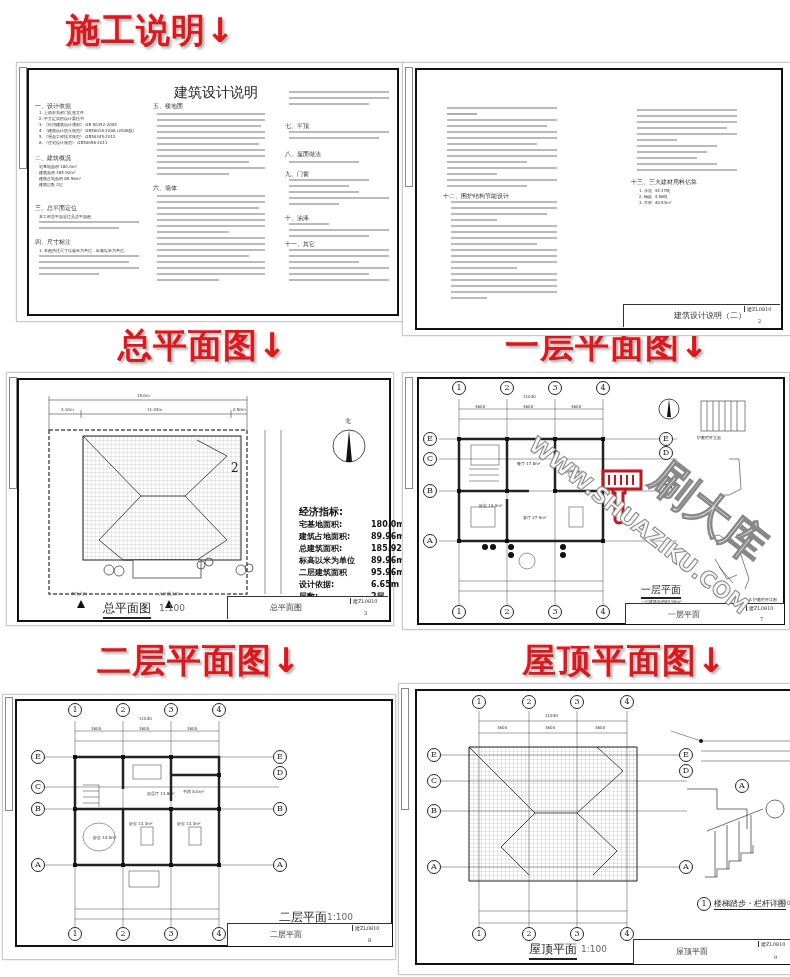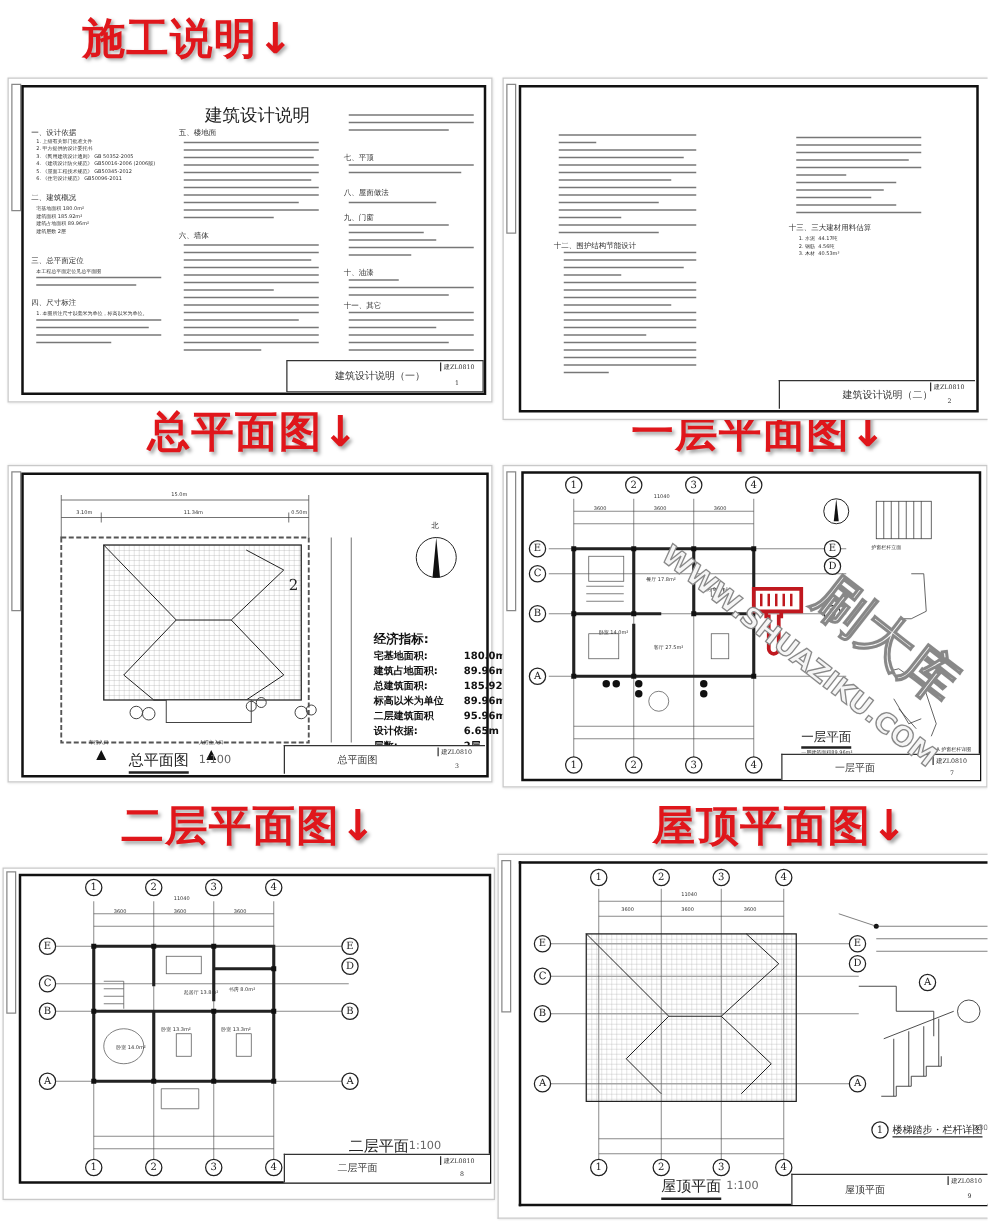--- a/index.html
+++ b/index.html
@@ -27,21 +27,21 @@
 </style>
 </head>
 <body>
 
 <div class="heading" style="left:66px;top:8px;">施工说明↓</div>
 <div class="heading" style="left:118px;top:323px;">总平面图↓</div>
 <div class="heading" style="left:505px;top:323px;">一层平面图↓</div>
 <div class="heading" style="left:97px;top:638px;">二层平面图↓</div>
 <div class="heading" style="left:522px;top:638px;">屋顶平面图↓</div>
 
-<div class="sheet" style="left:6px;top:62px;width:386px;height:258px;">
+<div class="sheet" style="left:16px;top:62px;width:386px;height:258px;">
   <div class="lstrip" style="top:4px;height:100px;"></div>
   <div class="frame" style="left:10px;top:5px;width:368px;height:244px;">
     <div class="title" style="left:145px;top:14px;font-size:14px;">建筑设计说明</div>
     <div class="sec" style="left:6px;top:32px;">一、设计依据</div>
     <div class="txt" style="left:10px;top:40px;">1. 上级有关部门批准文件</div>
     <div class="txt" style="left:10px;top:46px;">2. 甲方提供的设计委托书</div>
     <div class="txt" style="left:10px;top:52px;">3. 《民用建筑设计通则》 GB 50352-2005</div>
     <div class="txt" style="left:10px;top:58px;">4. 《建筑设计防火规范》 GB50016-2006 (2006版)</div>
     <div class="txt" style="left:10px;top:64px;">5. 《屋面工程技术规范》 GB50345-2012</div>
     <div class="txt" style="left:10px;top:70px;">6. 《住宅设计规范》 GB50096-2011</div>
@@ -111,25 +111,20 @@
           <line x1="260" y1="204" x2="340" y2="204"></line>
           <line x1="260" y1="210" x2="360" y2="210"></line>
         <line x1="10" y1="152" x2="110" y2="152"></line>
           <line x1="10" y1="158" x2="90" y2="158"></line>
         <line x1="10" y1="186" x2="110" y2="186"></line>
           <line x1="10" y1="192" x2="100" y2="192"></line>
           <line x1="10" y1="198" x2="110" y2="198"></line>
           <line x1="10" y1="204" x2="70" y2="204"></line>
       </g>
     </svg>
-    <div class="tbl" style="left:210px;top:218px;width:156px;height:24px;">
-      <div class="name" style="left:38px;top:6px;font-size:8px;">建筑设计说明（一）</div>
-      <div class="cell" style="left:122px;top:1px;border-left:1px solid #333;padding-left:2px;">建ZL0810</div>
-      <div class="cell" style="left:134px;top:15px;">1</div>
-    </div>
   </div>
 </div>
 
 <div class="sheet" style="left:402px;top:62px;width:382px;height:272px;padding-left:41px;">
   <div class="lstrip" style="top:4px;height:118px;"></div>
   <div class="frame" style="left:12px;top:5px;width:364px;height:258px;">
     <svg class="drawing" style="left:0;top:0;" width="364" height="258">
       <g stroke="#777" stroke-width="1.2">
         <line x1="30" y1="38" x2="140" y2="38"></line>
           <line x1="30" y1="44" x2="60" y2="44"></line>

